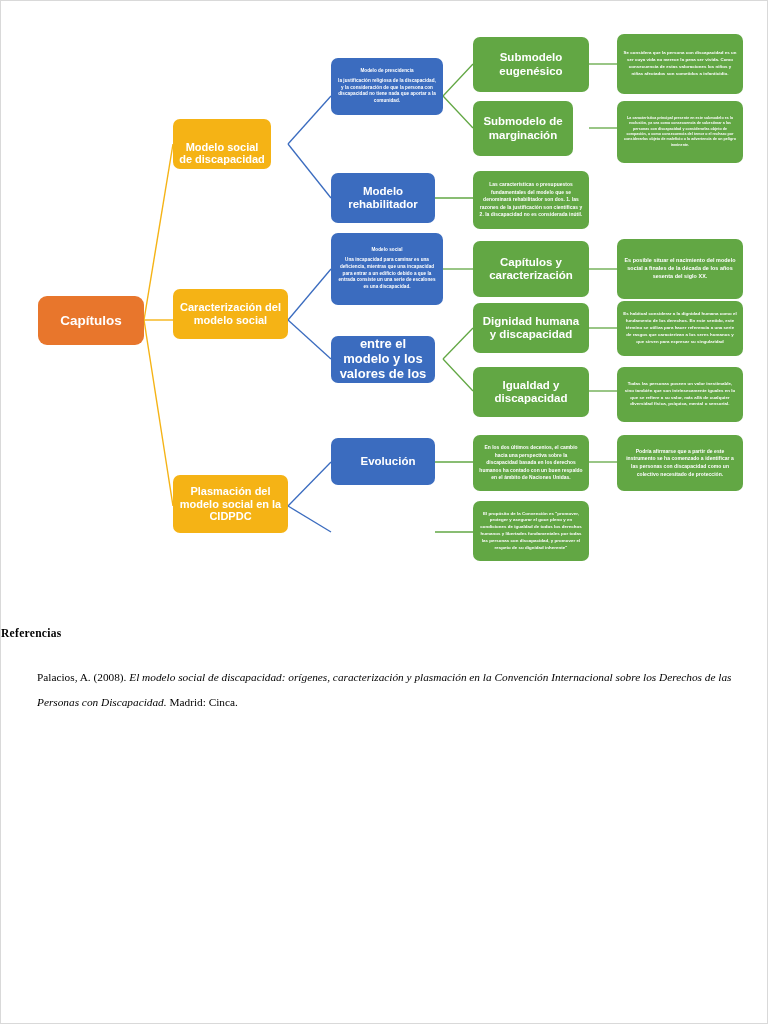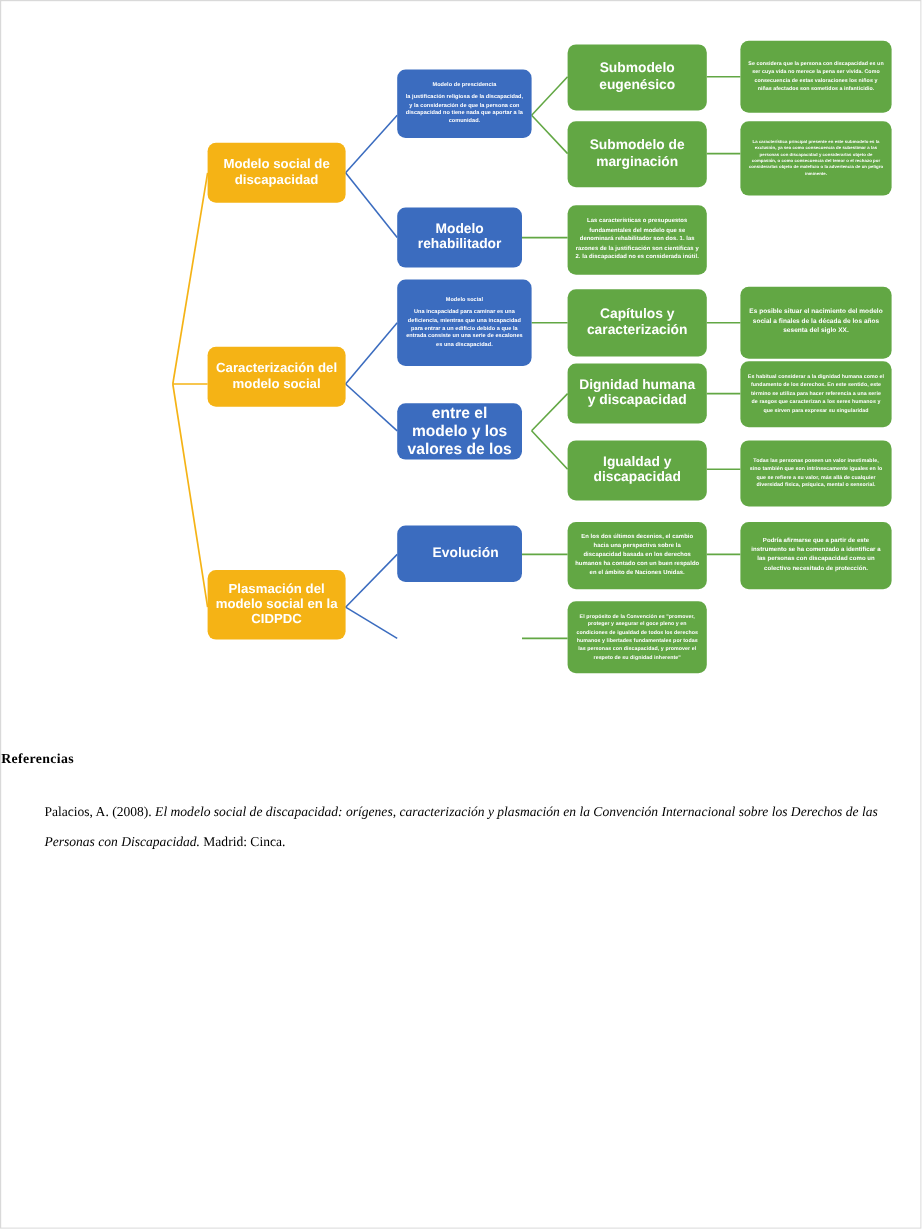--- a/index.html
+++ b/index.html
@@ -158,22 +158,25 @@
         <path d="M434 531 L472 531"></path>
         <path d="M588 63 L616 63"></path>
         <path d="M588 127 L616 127"></path>
         <path d="M588 268 L616 268"></path>
         <path d="M588 327 L616 327"></path>
         <path d="M588 390 L616 390"></path>
         <path d="M588 461 L616 461"></path>
       </g>
     </svg>
 
-
-    <div class="node n-l1" style="left:172px; top:118px; width:115px; height:50px;">
+    <div class="node n-root" style="left:37px; top:295px; width:106px; height:49px;">
+      <span>Capítulos</span>
+    </div>
+
+    <div class="node n-l1" style="left:172px; top:118px; width:98px; height:50px;align-items:flex-end;">
       <span>Modelo social de discapacidad</span>
     </div>
 
     <div class="node n-l1" style="left:172px; top:288px; width:115px; height:50px;">
       <span>Caracterización del modelo social</span>
     </div>
 
     <div class="node n-l1" style="left:172px; top:474px; width:115px; height:58px;">
       <span>Plasmación del modelo social en la CIDPDC</span>
     </div>
@@ -202,21 +205,21 @@
 
     <div class="node n-l2" style="left:330px; top:437px; width:104px; height:47px;padding-left:15px;">
       <span>Evolución</span>
     </div>
 
 
     <div class="node n-l3" style="left:472px; top:36px; width:116px; height:55px;">
       <span>Submodelo eugenésico</span>
     </div>
 
-    <div class="node n-l3" style="left:472px; top:100px; width:116px; height:55px;">
+    <div class="node n-l3" style="left:472px; top:100px; width:100px; height:55px;">
       <span>Submodelo de marginación</span>
     </div>
 
     <div class="node n-l3" style="left:472px; top:240px; width:116px; height:56px;">
       <span>Capítulos y caracterización</span>
     </div>
 
     <div class="node n-l3" style="left:472px; top:302px; width:116px; height:50px;">
       <span>Dignidad humana y discapacidad</span>
     </div>

